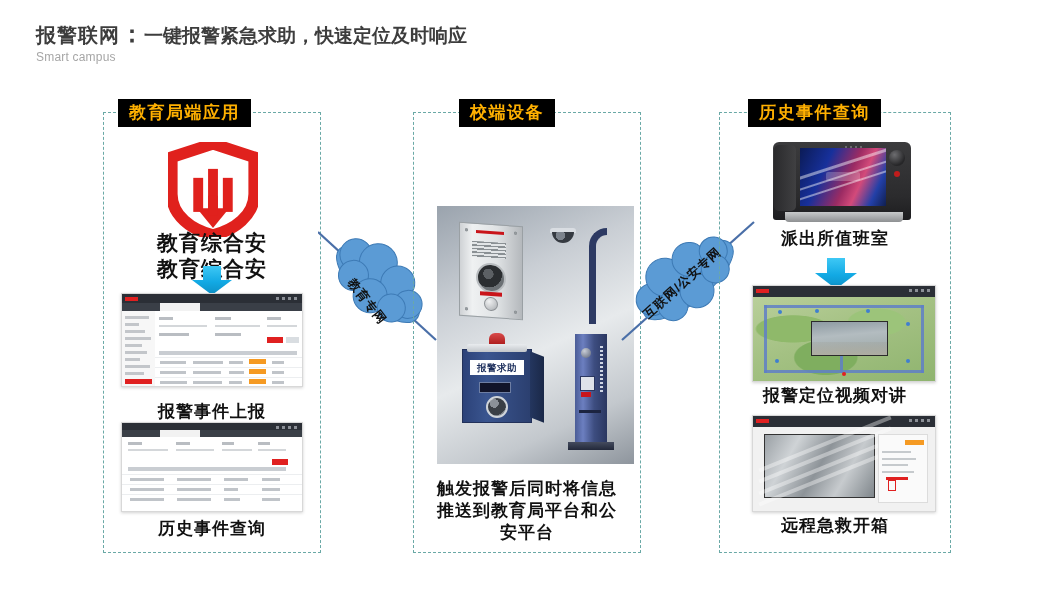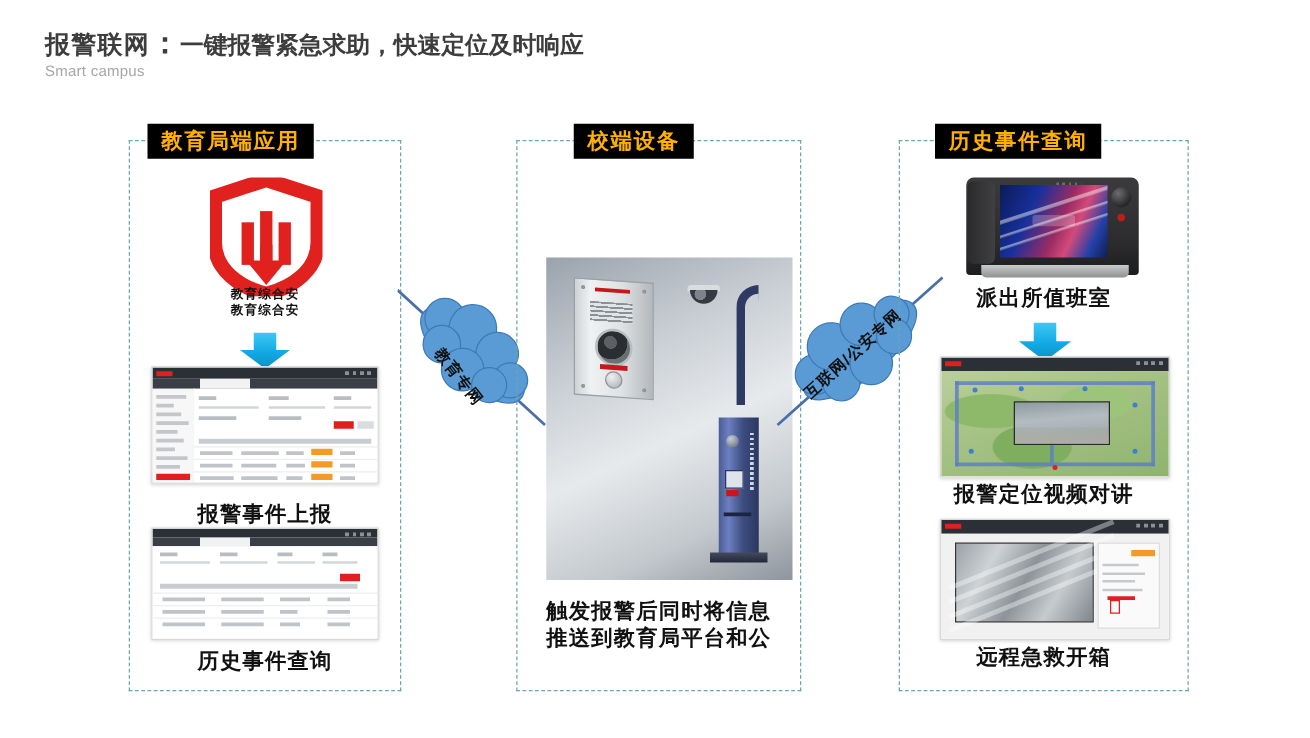--- a/index.html
+++ b/index.html
@@ -83,21 +83,21 @@
   
   .caption {
     position: absolute;
     text-align: center;
     font-weight: bold;
     color: #111111;
     letter-spacing: 1px;
     line-height: 1.25;
   }
   .cap-lg { font-size: 17px; }
-  .cap-md { font-size: 10px; }
+  .cap-md { font-size: 21px; }
 
   
   #shield-wrap {
     position: absolute;
     left: 168px;
     top: 142px;
     width: 90px;
     height: 95px;
   }
 
@@ -555,39 +555,48 @@
     <div class="grille"></div>
     <div class="lens"></div>
     <div class="btnlbl"></div>
     <div class="btn"></div>
     <div class="screw" style="left:5px; top:5px;"></div>
     <div class="screw" style="right:5px; top:5px;"></div>
     <div class="screw" style="left:5px; bottom:5px;"></div>
     <div class="screw" style="right:5px; bottom:5px;"></div>
   </div>
 
+  <div id="alarmbox">
+    <div class="beacon"></div>
+    <div class="topcap"></div>
+    <div class="side"></div>
+    <div class="label">报警求助</div>
+    <div class="disp"></div>
+    <div class="bigbtn"></div>
+  </div>
 
   <div id="pole-cam">
     <div class="cam-top"></div>
     <div class="cam-dome"></div>
   </div>
   <div id="pole-arm"></div>
   <div id="pole-col">
     <div class="pbtn"></div>
     <div class="pscreen"></div>
     <div class="plogo"></div>
     <div class="pslot"></div>
     <div class="ptext"></div>
   </div>
   <div id="pole-base"></div>
 </div>
 
 <div class="caption cap-lg" style="left:423px; top:478px; width:208px; line-height:1.3;">
   <div>触发报警后同时将信息</div>
   <div>推送到教育局平台和公</div>
+  <div>安平台</div>
 </div>
 
 <div class="cloud-wrap" style="left:618px; top:212px; width:140px; height:135px;">
   <svg width="140" height="135" viewBox="0 0 140 135">
     <line x1="4" y1="128" x2="136" y2="10" stroke="#4a6fa8" stroke-width="2.2"></line>
     <g transform="rotate(-40 70 68)">
       <ellipse cx="70" cy="68" rx="56" ry="22" fill="#5b9bd5" stroke="#3d7ab5" stroke-width="1"></ellipse>
       <circle cx="30" cy="60" r="16" fill="#5b9bd5" stroke="#3d7ab5" stroke-width="1"></circle>
       <circle cx="54" cy="51" r="19" fill="#5b9bd5" stroke="#3d7ab5" stroke-width="1"></circle>
       <circle cx="84" cy="53" r="17" fill="#5b9bd5" stroke="#3d7ab5" stroke-width="1"></circle>

